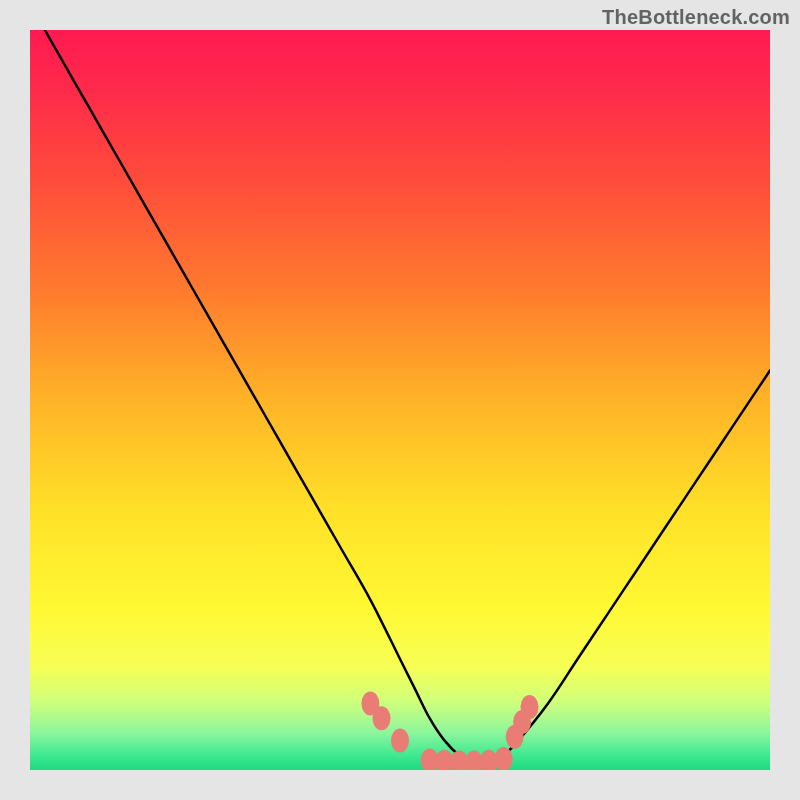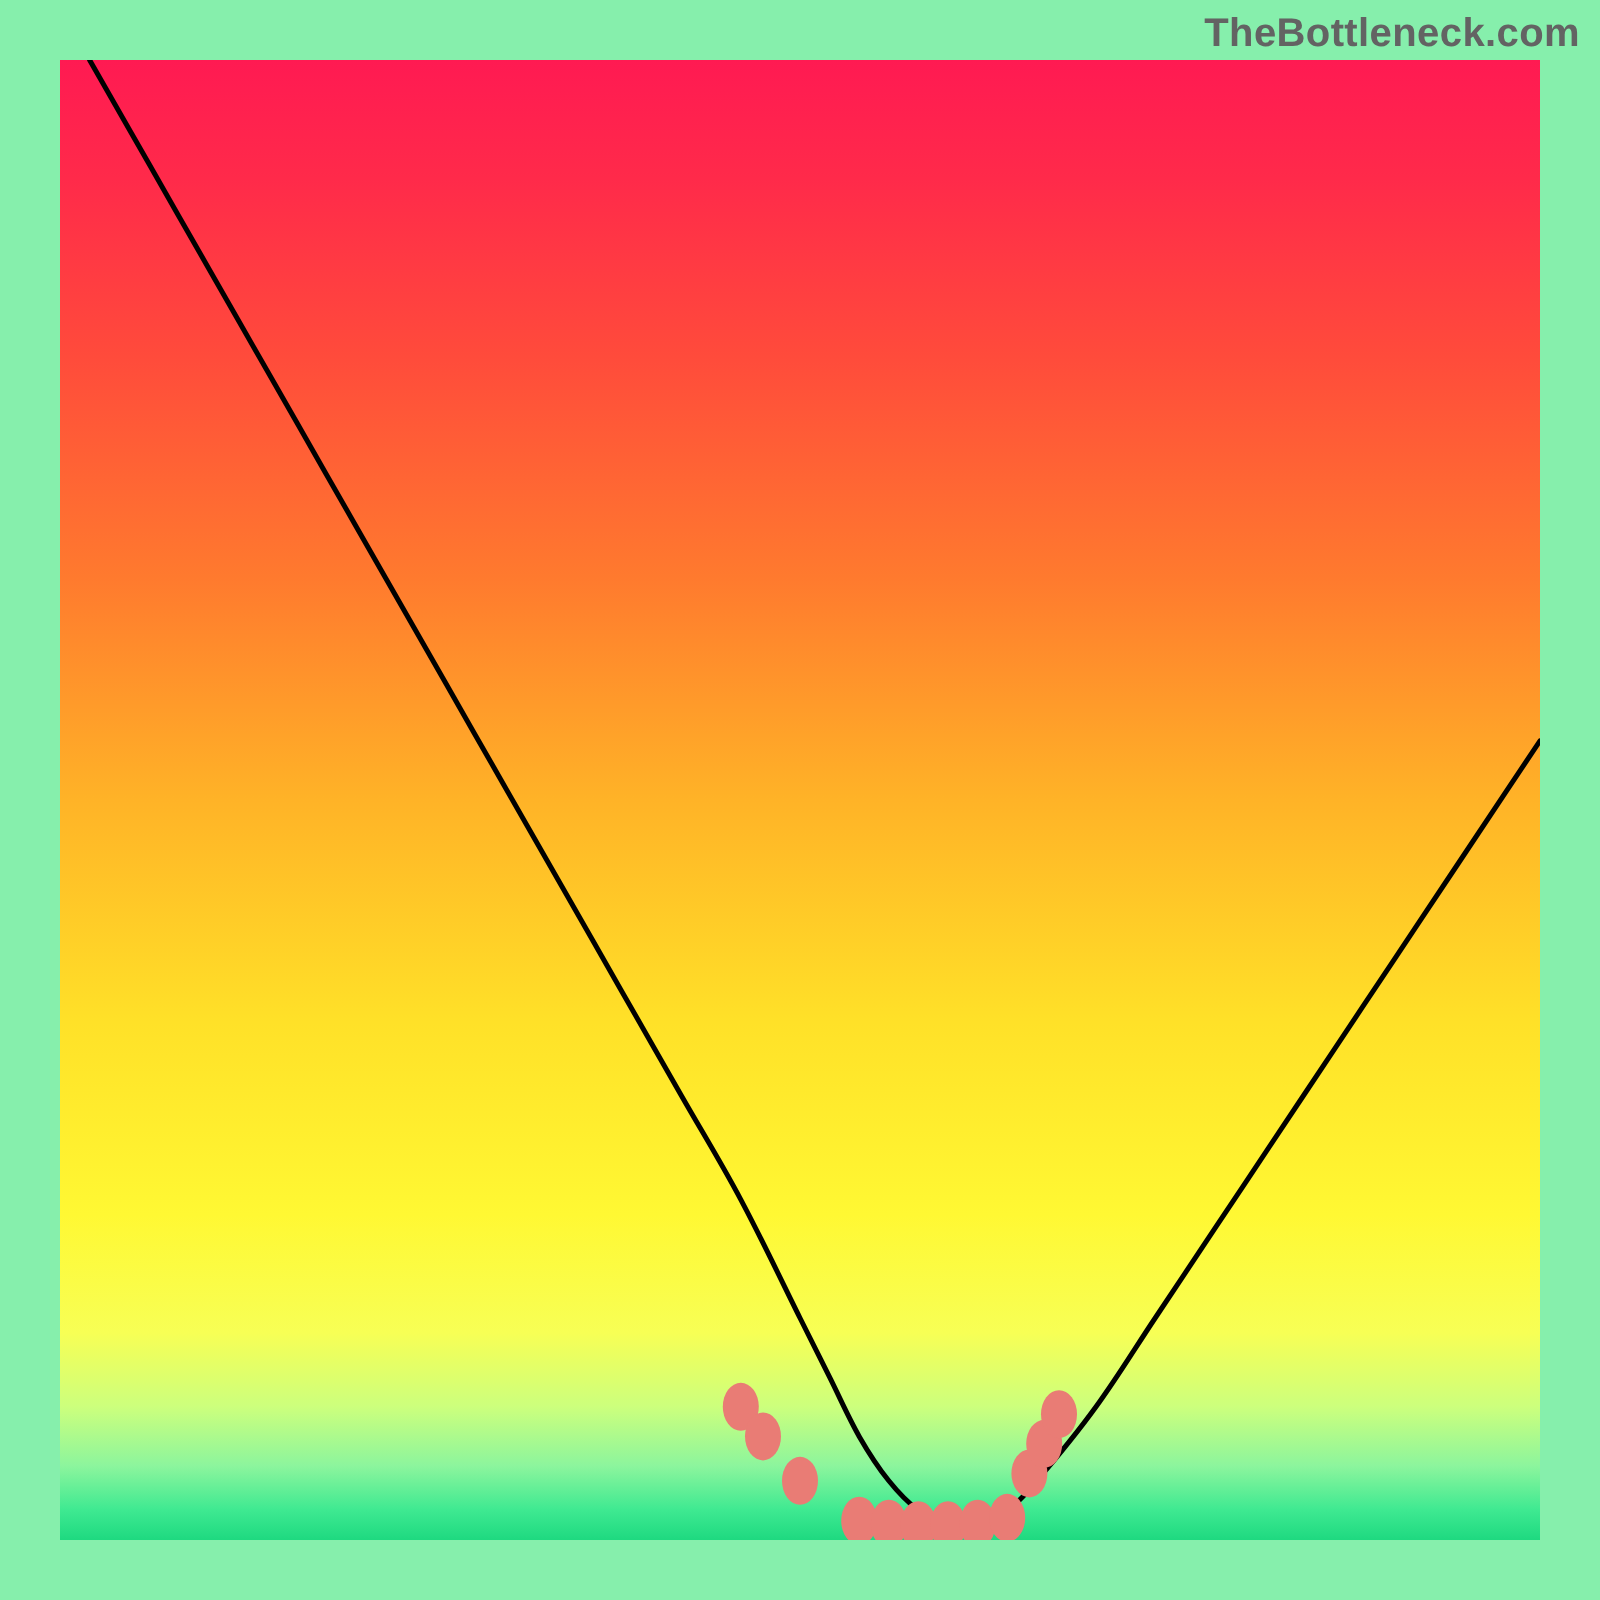--- a/index.html
+++ b/index.html
@@ -8,21 +8,21 @@
     width: 800px;
     height: 800px;
     overflow: hidden;
     background: #000;
     font-family: Arial, Helvetica, sans-serif;
   }
   .outer {
     position: relative;
     width: 800px;
     height: 800px;
-    background: #86efac;
+    background: #e5e5e5;
   }
   .plot {
     position: absolute;
     left: 30px;
     top: 30px;
     width: 740px;
     height: 740px;
     overflow: hidden;
   }
   .watermark {

